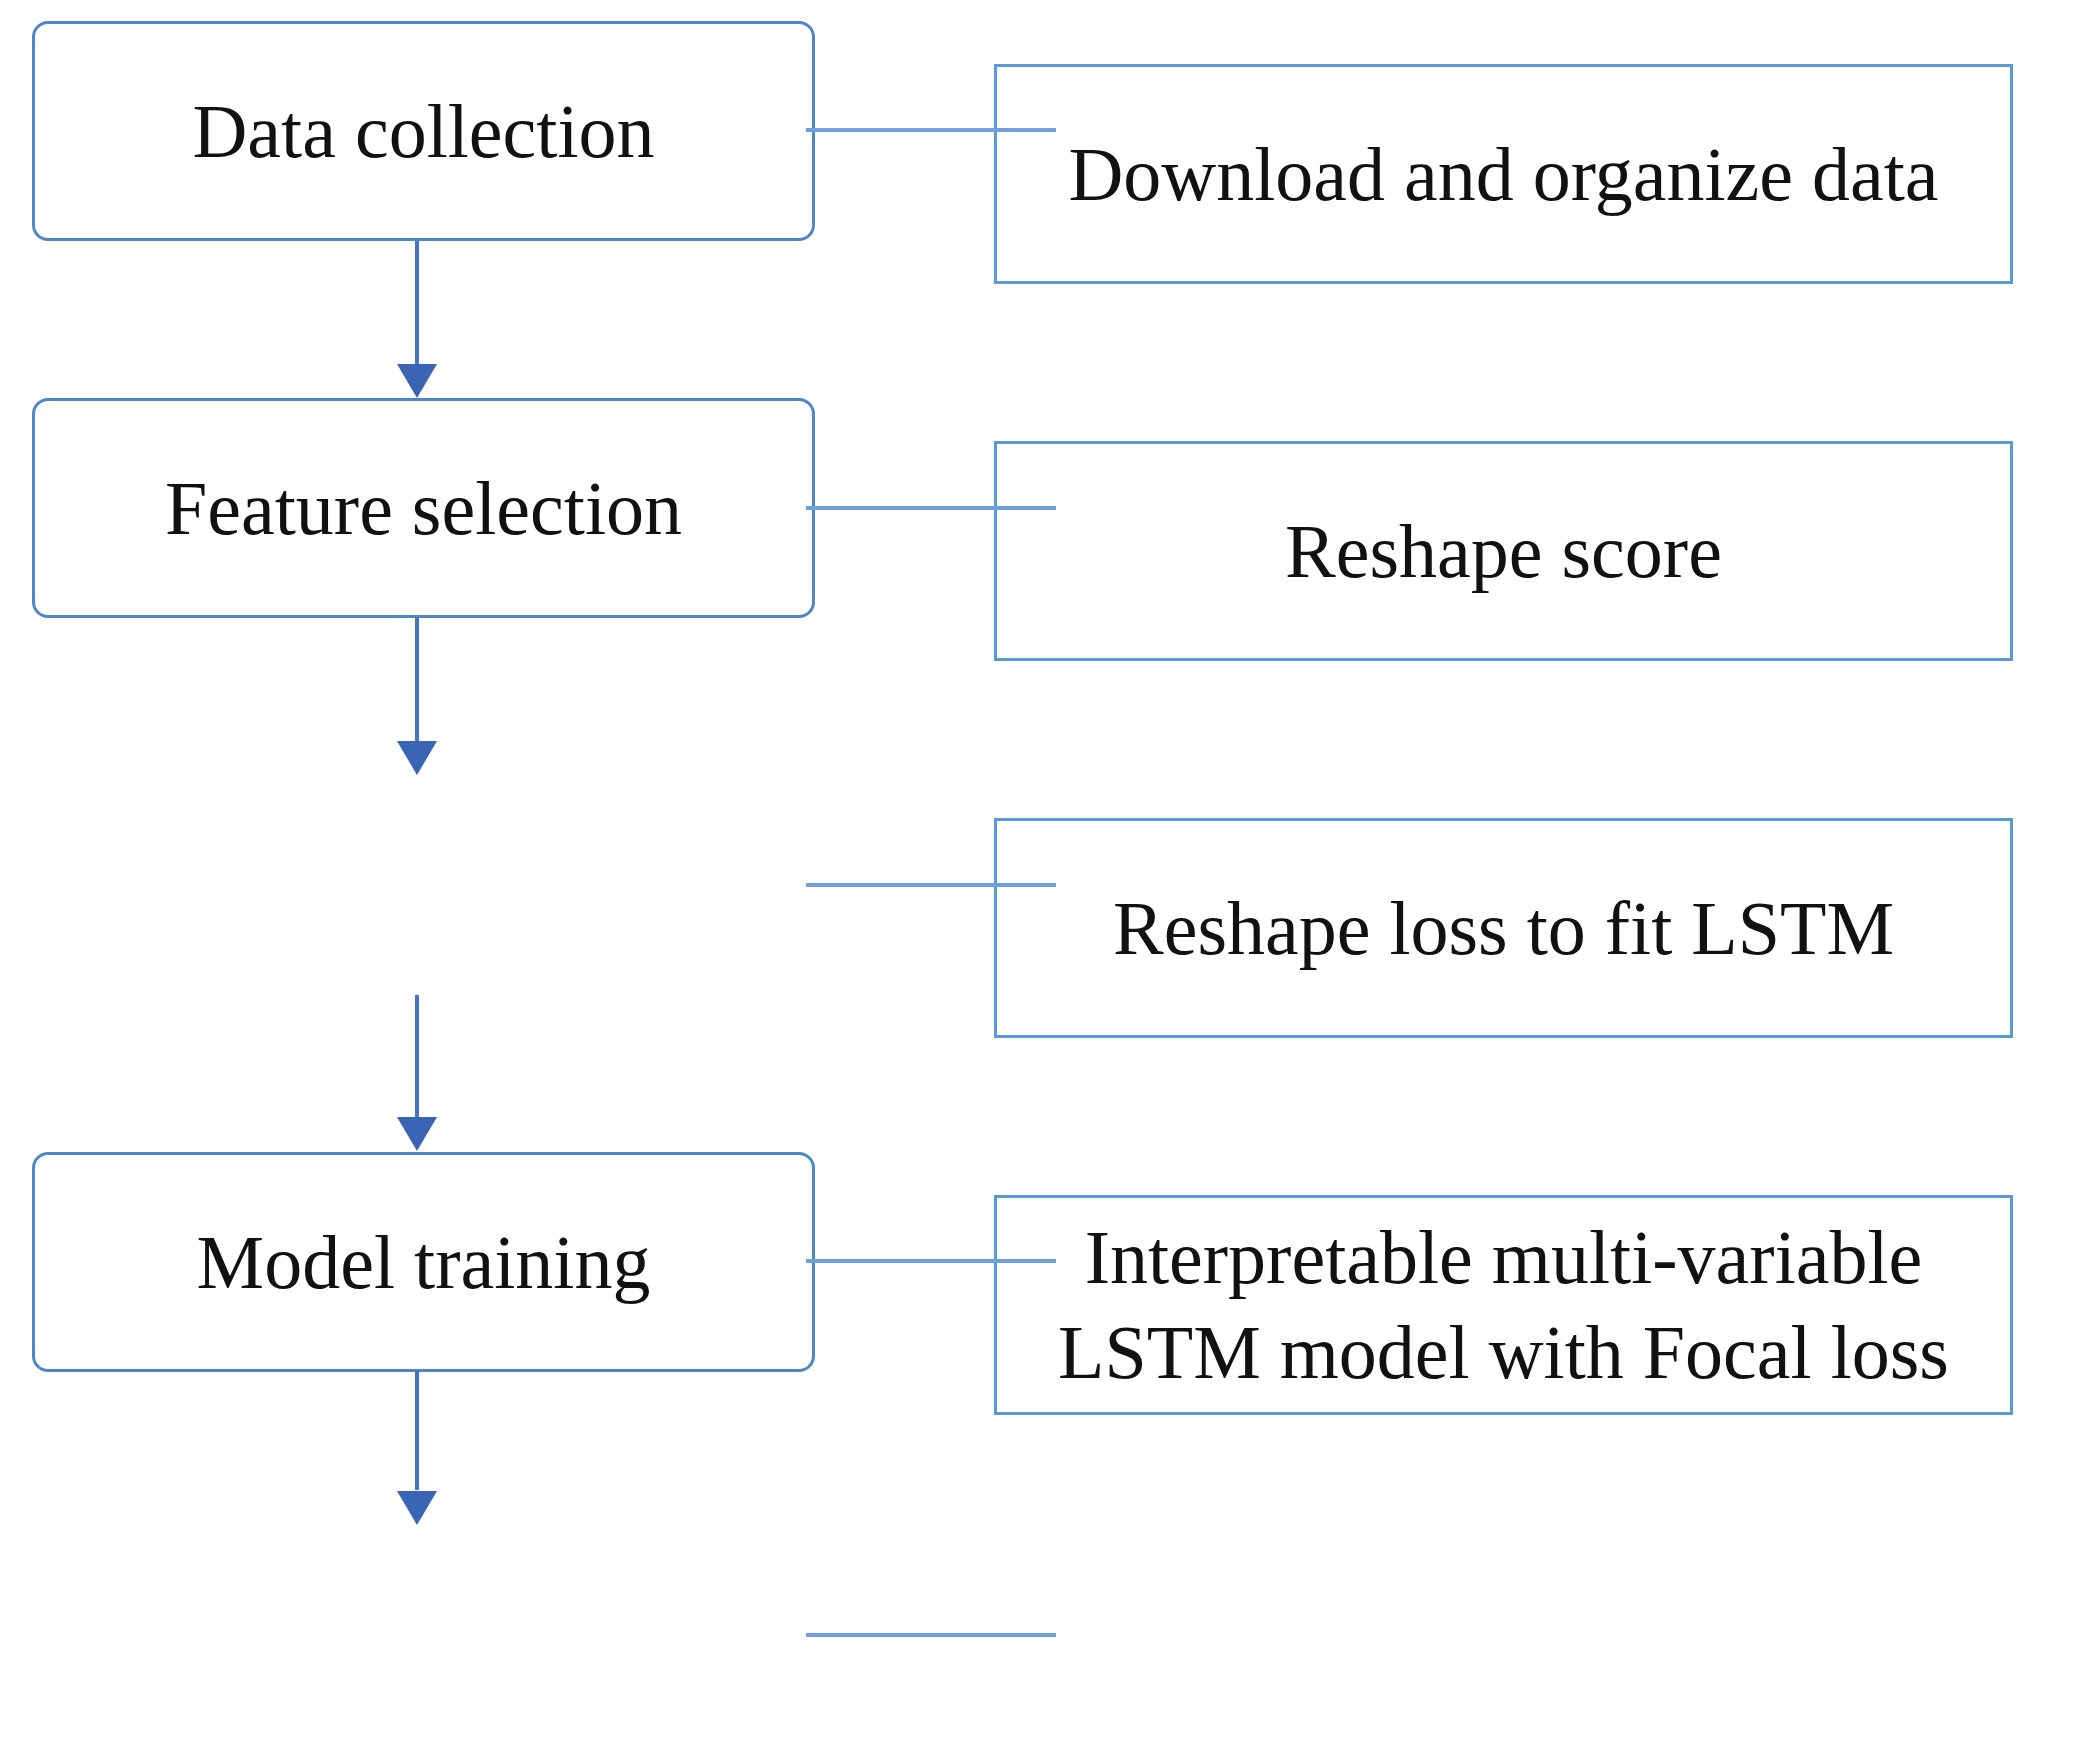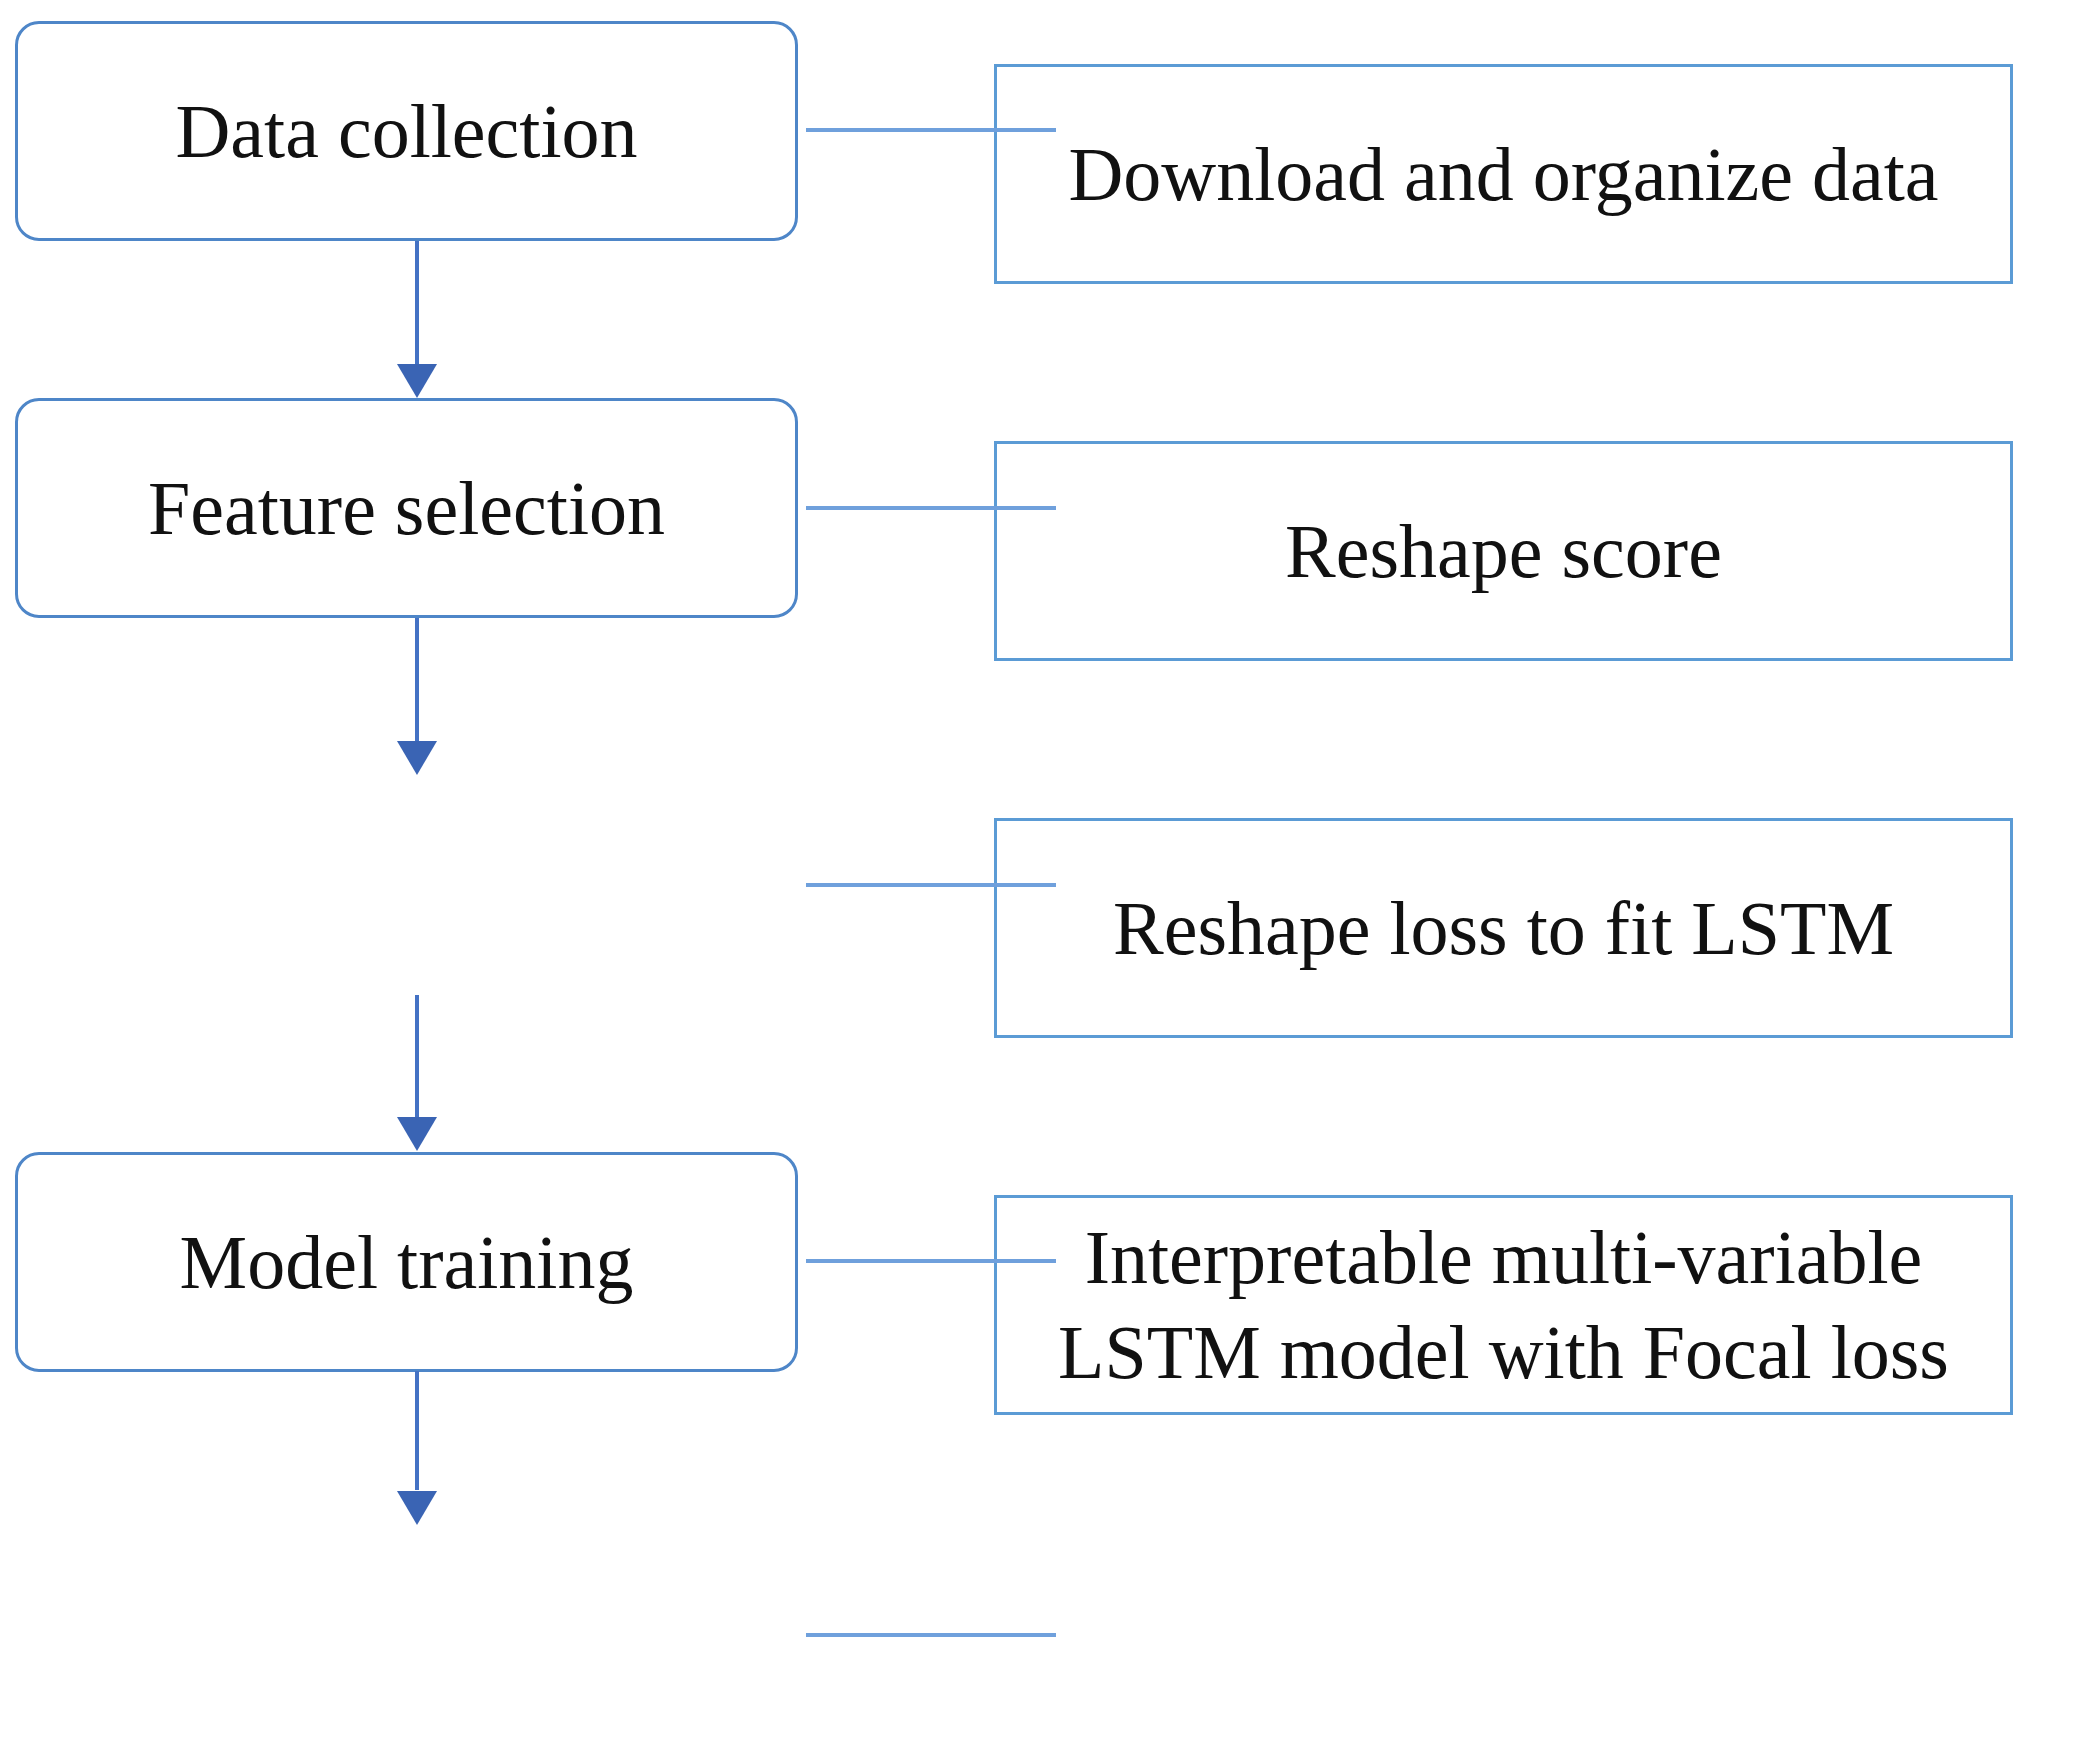--- a/index.html
+++ b/index.html
@@ -12,22 +12,22 @@
     --bg:#FFFFFF;
   }
   html,body{margin:0;padding:0;}
   body{
     width:2089px;height:1764px;
     background:var(--bg);
     font-family:"Liberation Serif","DejaVu Serif",serif;
   }
   .canvas{position:relative;width:2089px;height:1764px;background:var(--bg);overflow:hidden;}
   .lbox{
-    position:absolute;left:15px;width:783px;height:220px;
-    border:3.6px solid var(--left-border);border-radius:24px;
+    position:absolute;left:32px;width:783px;height:220px;
+    border:3.6px solid var(--left-border);border-radius:16px;
     box-sizing:border-box;background:var(--bg);
     display:flex;align-items:center;justify-content:center;text-align:center;
   }
   .rbox{
     position:absolute;left:994px;width:1019px;height:220px;
     border:3.6px solid var(--right-border);
     box-sizing:border-box;background:var(--bg);
     display:flex;align-items:center;justify-content:center;text-align:center;margin-top:43px;
   }
   .txt{

